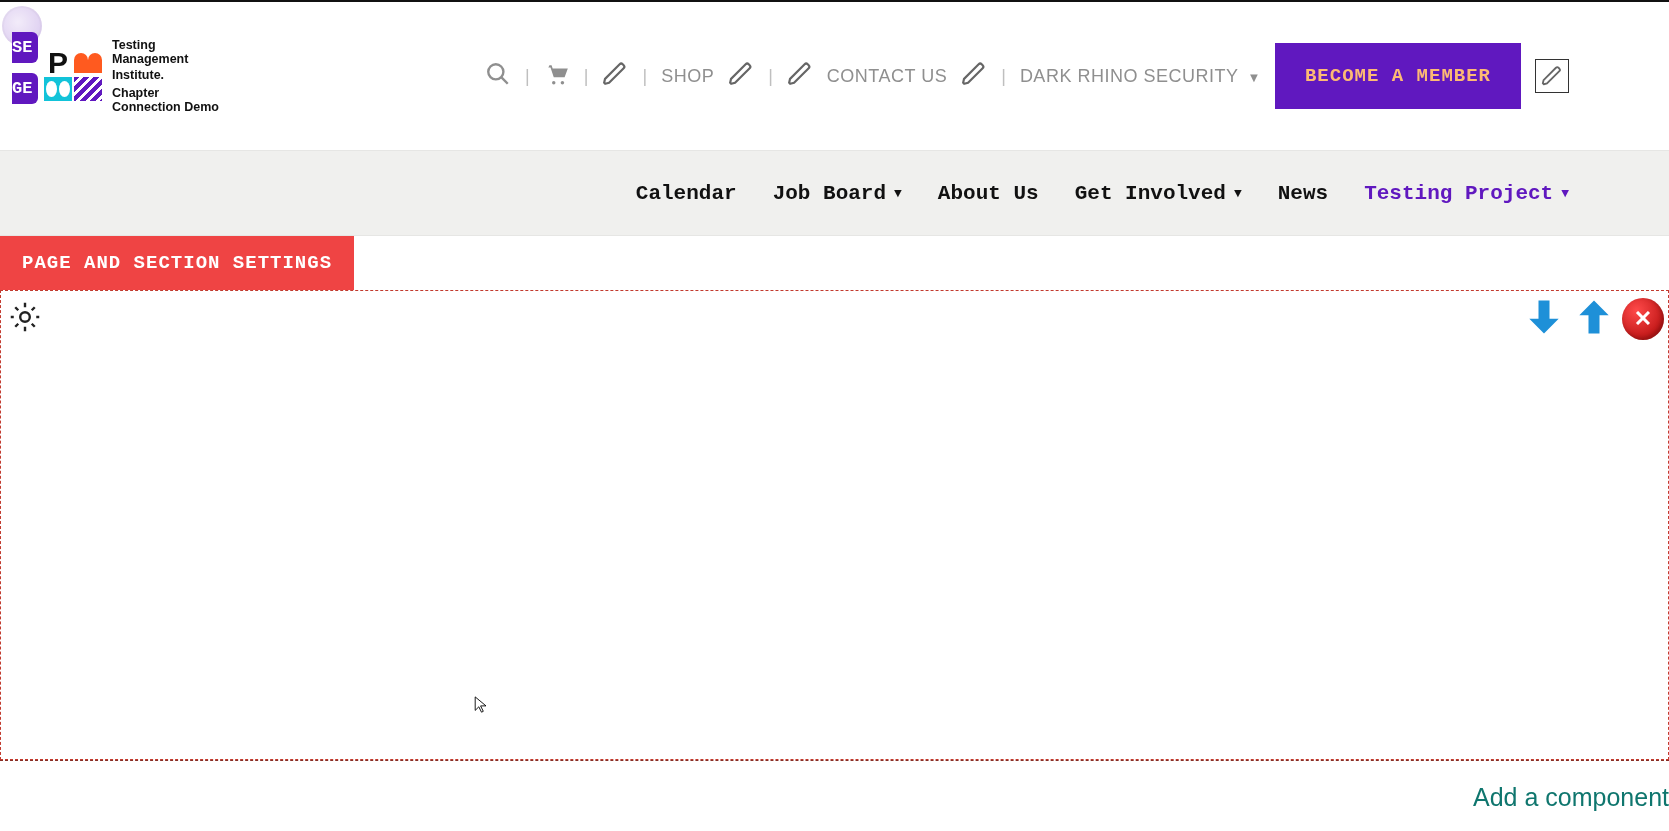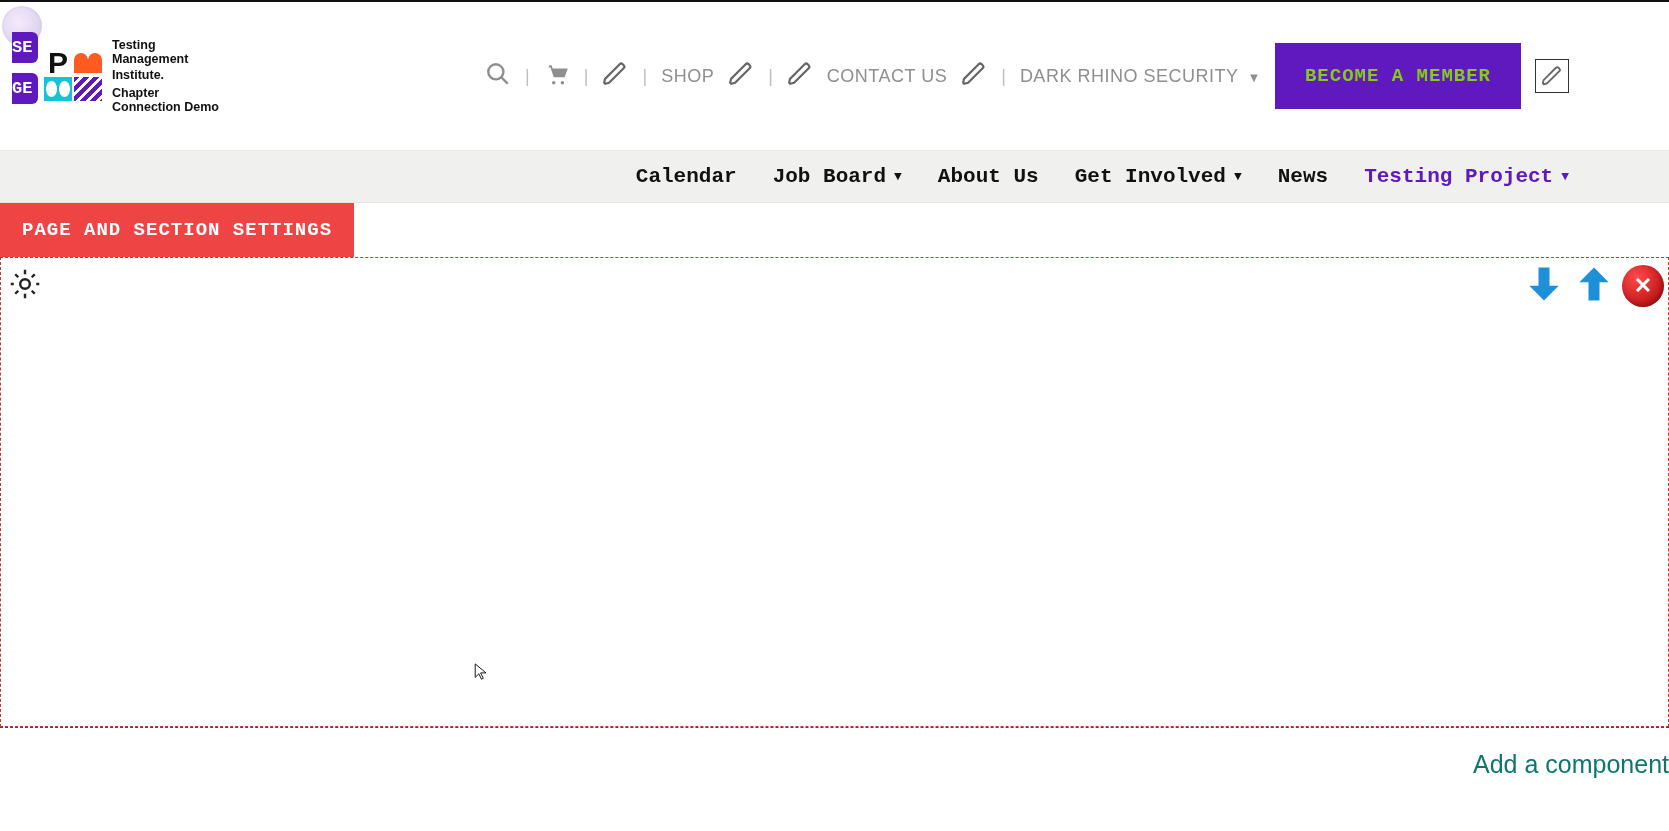--- a/index.html
+++ b/index.html
@@ -116,21 +116,21 @@
   .util-sep { color:#bfbfbf; font-size:18px; }
   .util-text {
     font-size: 18px;
     letter-spacing: .5px;
   }
   .util-svg { width:26px; height:26px; color:#8f8f8f; }
   .dropdown-caret { font-size:13px; color:#8f8f8f; margin-left:4px; }
 
   .cta {
     background:#6018bf;
-    color:#84cc16;
+    color:#fdba74;
     font-family:"Courier New",monospace;
     font-weight:bold;
     letter-spacing:1px;
     font-size:19px;
     padding:22px 30px;
     border:none;
     cursor:pointer;
   }
   .pencil-btn {
     width:34px; height:34px;
@@ -140,21 +140,21 @@
     background:#fff;
   }
   .pencil-icon { width:22px; height:22px; color:#666; }
   .pencil-free { width:26px; height:26px; color:#666; cursor:pointer; }
 
   
   .navbar {
     background:#f0f0ee;
     border-top:1px solid #e6e6e4;
     border-bottom:1px solid #e6e6e4;
-    height:53px;
+    height:86px;
     display:flex;
     align-items:center;
     justify-content:flex-end;
     padding: 0 100px;
     gap:36px;
   }
   .nav-item {
     font-family:"Courier New",monospace;
     font-weight:bold;
     font-size:21px;

